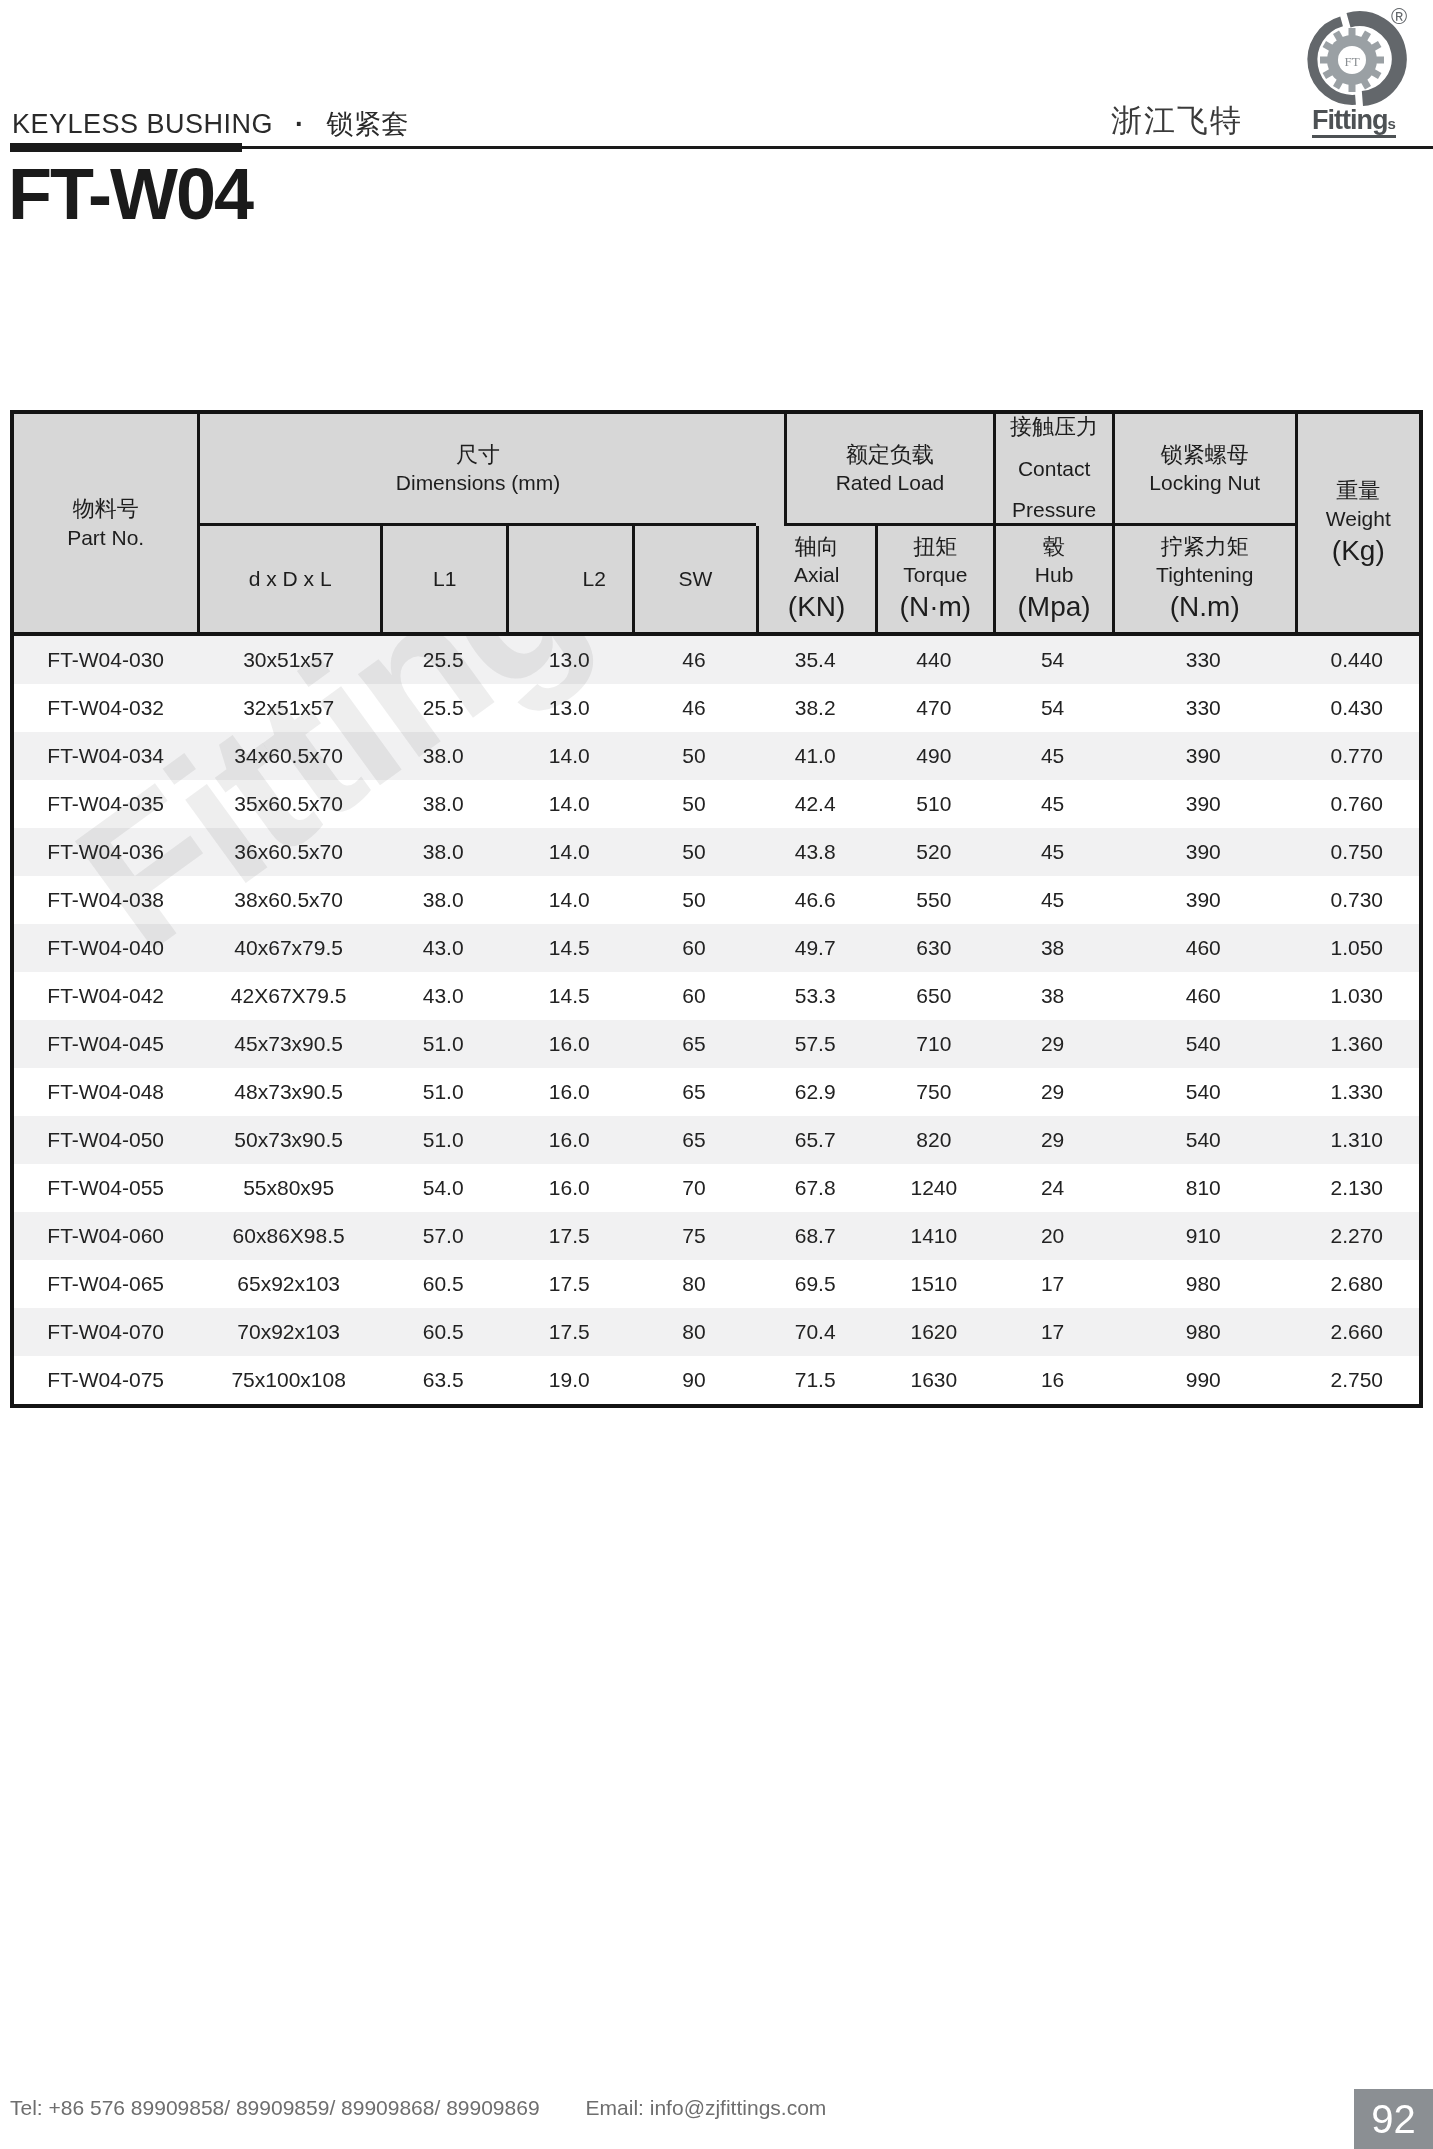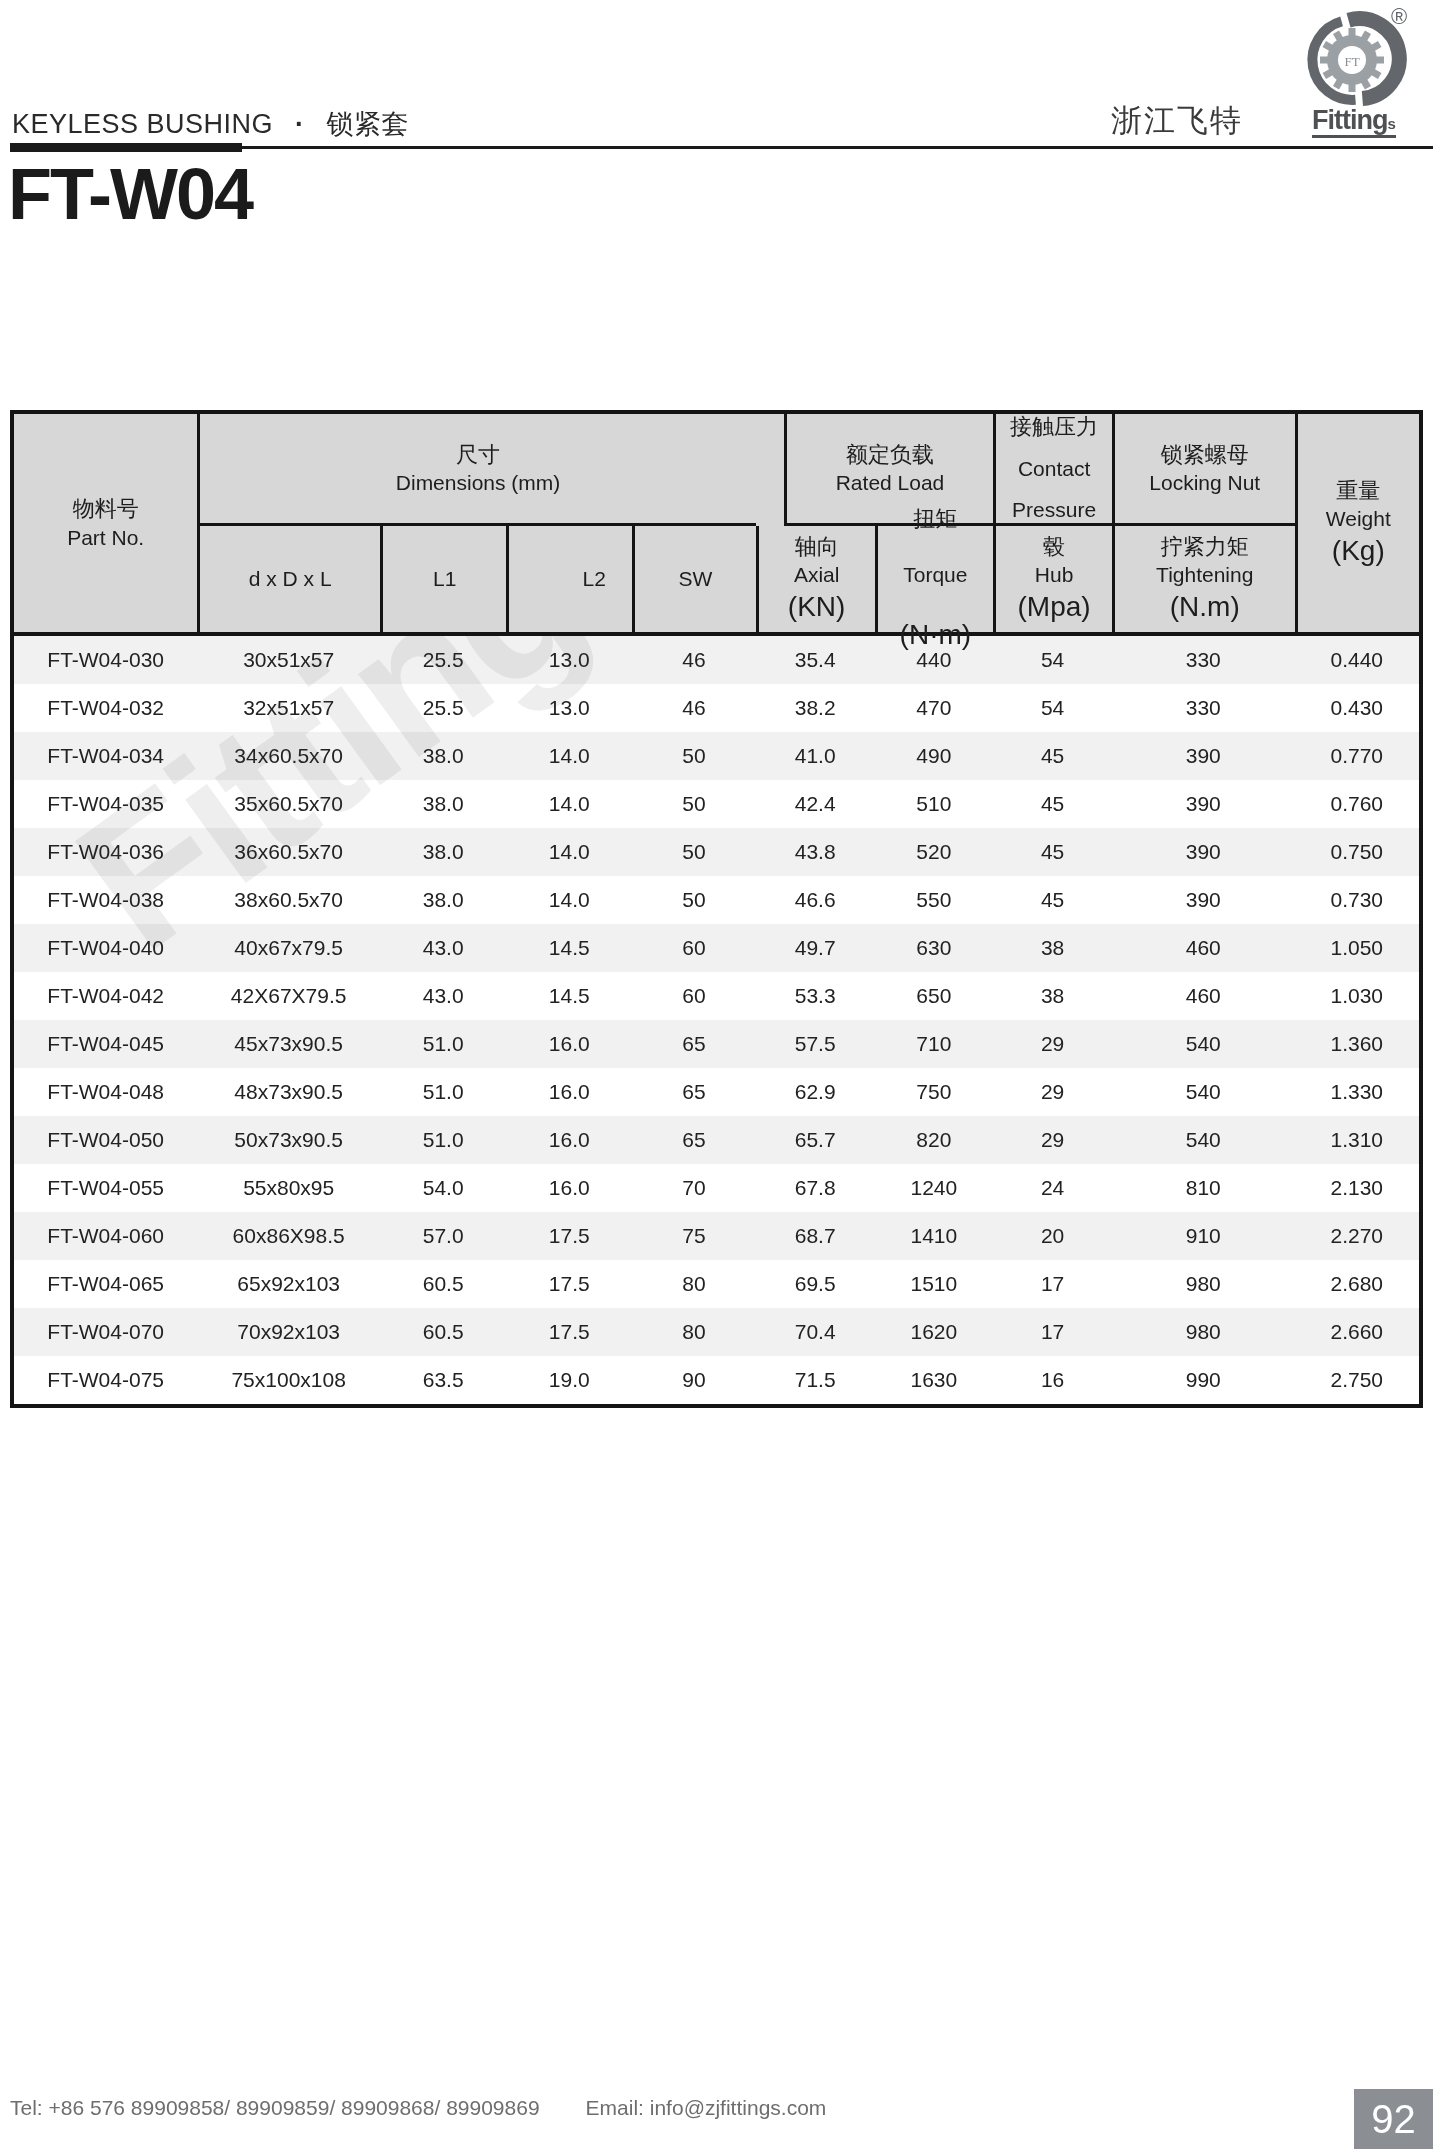--- a/index.html
+++ b/index.html
@@ -119,21 +119,21 @@
   .bl { border-left: 3px solid #141414; }
   .bb { border-bottom: 3px solid #141414; }
   .h-part    { grid-column: 1; grid-row: 1 / 3; }
   .h-dims    { grid-column: 2 / 6; grid-row: 1; }
   .h-dxdxl   { grid-column: 2; grid-row: 2; }
   .h-l1      { grid-column: 3; grid-row: 2; }
   .h-l2      { grid-column: 4; grid-row: 2; padding-left: 47px; }
   .h-sw      { grid-column: 5; grid-row: 2; }
   .h-rated   { grid-column: 6 / 8; grid-row: 1; margin-left: 28px; }
   .h-axial   { grid-column: 6; grid-row: 2; }
-  .h-torque  { grid-column: 7; grid-row: 2; gap: 28px; }
+  .h-torque  { grid-column: 7; grid-row: 2; }
   .h-contact { grid-column: 8; grid-row: 1; line-height: 1.22; justify-content: space-between; }
   .h-hub     { grid-column: 8; grid-row: 2; }
   .h-locknut { grid-column: 9; grid-row: 1; }
   .h-tight   { grid-column: 9; grid-row: 2; }
   .h-weight  { grid-column: 10; grid-row: 1 / 3; }
 
   .tbody { position: relative; z-index: 2; }
   .trow {
     display: grid;
     grid-template-columns: var(--cols);

